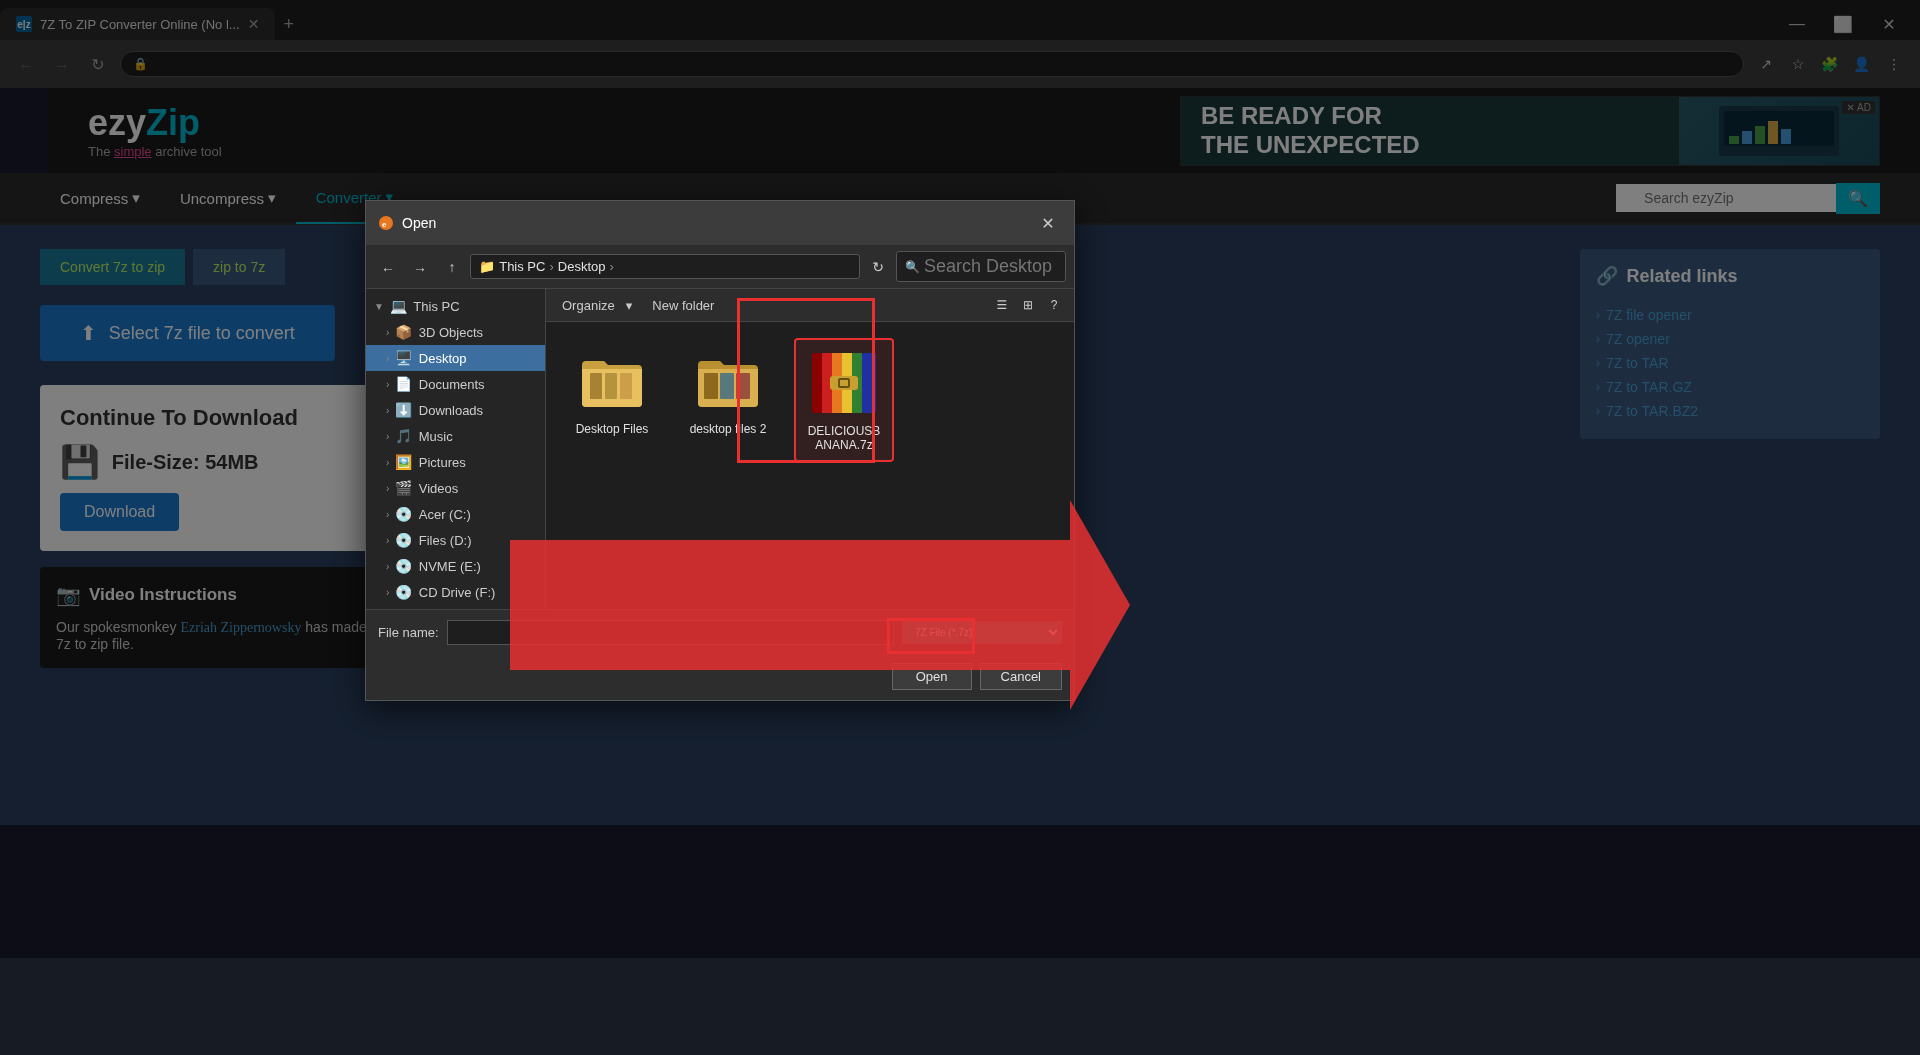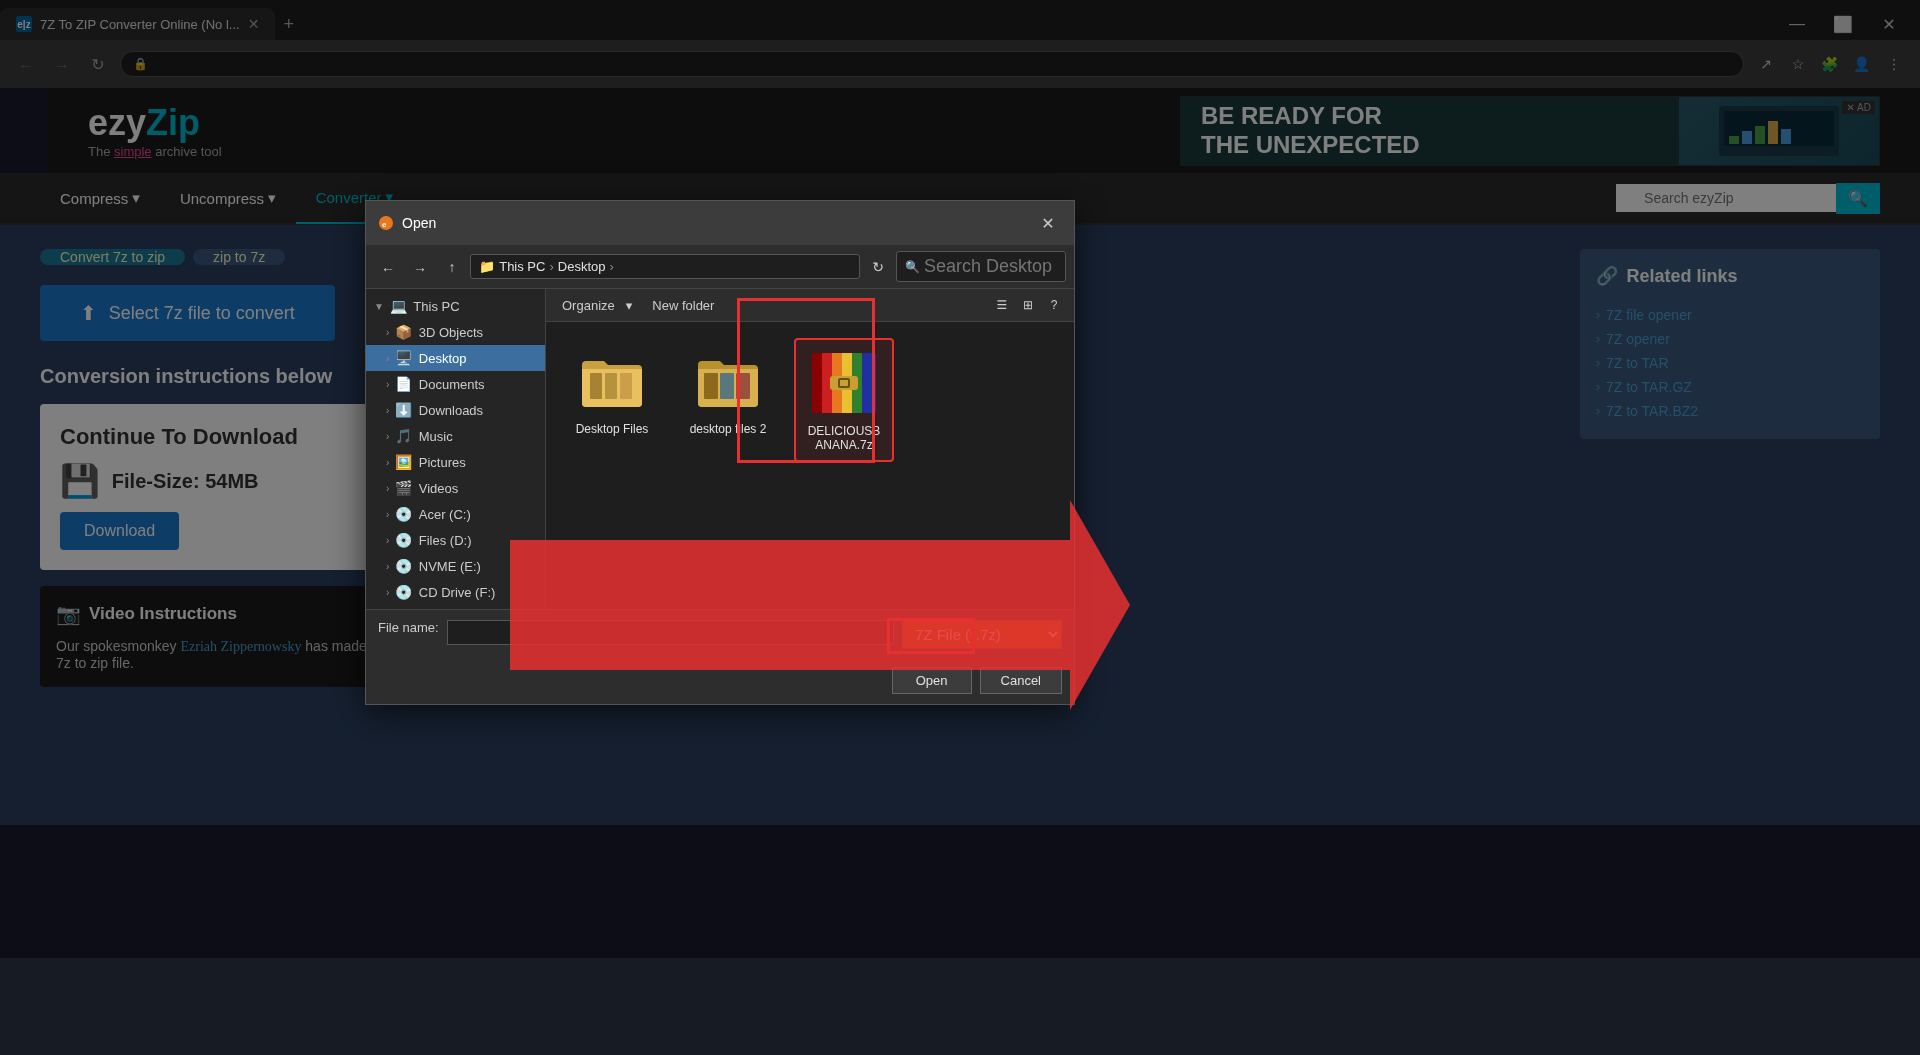--- a/index.html
+++ b/index.html
@@ -42,21 +42,21 @@
     .nav-item { color: white; font-size: 15px; padding: 0 20px; cursor: pointer; display: flex; align-items: center; gap: 4px; height: 52px; }
     .nav-item.active { color: #00bcd4; border-bottom: 2px solid #00bcd4; }
     .nav-search { margin-left: auto; display: flex; align-items: center; }
     .nav-search input { background: white; border: none; outline: none; padding: 6px 28px; width: 220px; font-size: 14px; }
     .nav-search-btn { background: #00bcd4; border: none; color: white; padding: 6px 12px; cursor: pointer; font-size: 16px; }
 
     
     .main-content { display: flex; padding: 24px 40px; gap: 24px; background: #2a3f5f; min-height: 600px; }
     .content-left { flex: 1; }
     .converter-tabs { display: flex; gap: 8px; margin-bottom: 20px; }
-    .conv-tab { padding: 0 20px; background: #3a5a7f; color: #fef9c3; cursor: pointer; border-radius: 12px; font-size: 14px; }
+    .conv-tab { padding: 10px 20px; background: #3a5a7f; color: #bef264; cursor: pointer; border-radius: 0; font-size: 14px; }
     .conv-tab.active { background: #1a7a9a; }
     .select-file-btn { background: #1a7acd; color: white; border: none; padding: 16px 40px; font-size: 18px; cursor: pointer; display: flex; align-items: center; gap: 12px; border-radius: 4px; margin-bottom: 24px; }
     .select-file-btn .upload-icon { font-size: 20px; }
 
     .conversion-instructions { color: white; font-size: 20px; font-weight: bold; margin-bottom: 16px; }
     .download-box { background: white; padding: 20px; border-radius: 4px; display: flex; flex-direction: column; gap: 12px; max-width: 700px; }
     .download-title { font-size: 22px; font-weight: bold; color: #333; }
     .file-size-row { display: flex; align-items: center; gap: 12px; }
     .file-icon { font-size: 32px; }
     .file-size-text { font-size: 20px; font-weight: bold; color: #333; }
@@ -108,24 +108,24 @@
     .view-btns { margin-left: auto; display: flex; gap: 2px; }
     .view-btn { background: none; border: none; color: #ccc; font-size: 12px; cursor: pointer; width: 24px; height: 24px; display: flex; align-items: center; justify-content: center; }
 
     .file-grid { display: flex; flex-wrap: wrap; gap: 16px; padding: 16px; }
     .file-item { display: flex; flex-direction: column; align-items: center; gap: 6px; cursor: pointer; padding: 8px; border-radius: 4px; width: 100px; }
     .file-item.selected { border: 2px solid #e83030; background: rgba(232,48,48,0.1); }
     .file-thumb { width: 70px; height: 70px; display: flex; align-items: center; justify-content: center; }
     .file-label { color: #e0e0e0; font-size: 12px; text-align: center; word-break: break-word; }
 
     .dialog-footer { background: #2d2d2d; border-top: 1px solid #444; padding: 10px 12px; display: flex; align-items: center; gap: 12px; flex-wrap: wrap; }
-    .filename-row { display: flex; align-items: flex-start; gap: 8px; flex: 1; }
+    .filename-row { display: flex; align-items: center; gap: 8px; flex: 1; }
     .filename-label { color: #ccc; font-size: 13px; white-space: nowrap; }
     .filename-input { background: #1e1e1e; border: 1px solid #555; color: #e0e0e0; font-size: 13px; padding: 4px 8px; flex: 1; outline: none; }
-    .filetype-select { background: #a16207; border: 1px solid #555; color: #e0e0e0; font-size: 15px; padding: 4px 8px; outline: none; cursor: pointer; width: 160px; }
+    .filetype-select { background: #0f766e; border: 1px solid #555; color: #e0e0e0; font-size: 10px; padding: 4px 8px; outline: none; cursor: pointer; width: 160px; }
     .dialog-actions { display: flex; gap: 8px; align-items: center; margin-top: 6px; width: 100%; justify-content: flex-end; }
     .dialog-open-btn { background: #3c3c3c; border: 1px solid #666; color: #e0e0e0; font-size: 13px; padding: 5px 20px; cursor: pointer; min-width: 80px; }
     .dialog-cancel-btn { background: #3c3c3c; border: 1px solid #666; color: #e0e0e0; font-size: 13px; padding: 5px 20px; cursor: pointer; min-width: 80px; }
 
     
     .highlight-box { position: absolute; border: 3px solid #e83030; pointer-events: none; z-index: 1002; }
   </style>
 </head>
 <body>
 
@@ -225,21 +225,20 @@
         <div class="conv-tab">
           <span>zip to 7z</span>
         </div>
       </div>
 
       <button class="select-file-btn">
         <span class="upload-icon">⬆</span>
         <span>Select 7z file to convert</span>
       </button>
 
-      <div class="conversion-instructions">Conversion instructions below</div>
 
       <div class="download-box">
         <div class="download-title">Continue To Download</div>
         <div class="file-size-row">
           <span class="file-icon">💾</span>
           <span class="file-size-text">File-Size: 54MB</span>
         </div>
         <button class="download-btn">
           <span>Download</span>
         </button>

